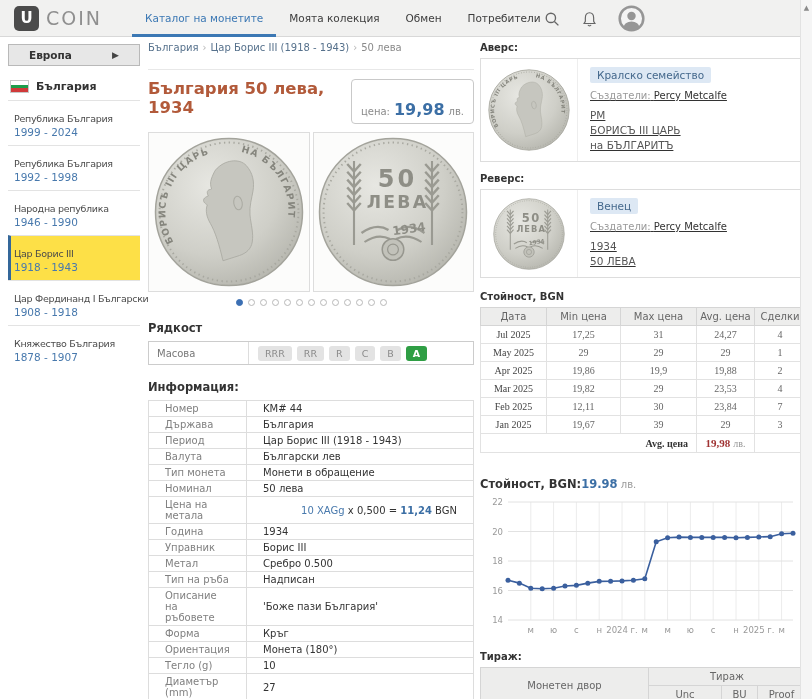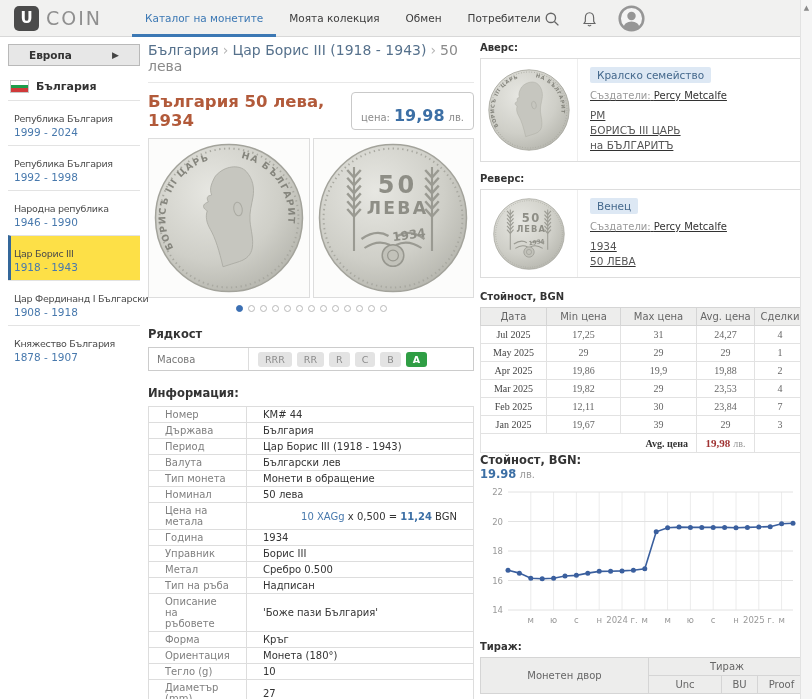--- a/index.html
+++ b/index.html
@@ -35,26 +35,26 @@
   .country-hdr { display:flex; align-items:center; gap:7px; margin:14px 0 7px 2px;
                  font-weight:bold; font-size:11px; color:#333; }
   .flag { width:19px; height:13px; border:1px solid #c8c8c8;
           background:linear-gradient(to bottom, #ffffff 0 33%, #1d9d4b 33% 66%, #d03a3a 66% 100%); }
   .side-item { padding:12px 4px 7px 6px; border-top:1px solid #e3e3e3; cursor:pointer; }
   .side-item.selected { background:#fde047; border-left:3px solid #34679a; padding-left:3px; }
   .si-name { font-size:9.5px; color:#4a4a4a; letter-spacing:-0.3px; white-space:nowrap; }
   .si-years { font-size:10.5px; color:#4879ad; margin-top:2px; }
   
   .main { position:absolute; left:148px; top:42px; width:326px; }
-  .crumbs { font-size:14px; color:#8a8a8a; padding-bottom:8px; border-bottom:1px solid #e8e8e8; }
+  .crumbs { font-size:10px; color:#8a8a8a; padding-bottom:16px; border-bottom:1px solid #e8e8e8; }
   .crumb.link { color:#56718c; cursor:pointer; }
   .crumb-sep { margin:0 4px; color:#b5b5b5; }
   .title-row { display:flex; justify-content:space-between; align-items:flex-start; margin-top:9px; }
   .page-title { font-size:16.5px; font-weight:bold; color:#b25a3a; }
-  .price-box { border:1px solid #c9c9c9; border-radius:4px; padding:13px 9px 4px; display:flex;
+  .price-box { border:1px solid #c9c9c9; border-radius:4px; padding:20px 9px 4px; display:flex;
                align-items:baseline; gap:4px; background:#fff; }
   .pb-label { font-size:10px; color:#8a8a8a; }
   .pb-val { font-size:16px; font-weight:bold; color:#3c6fa5; }
   .pb-cur { font-size:10px; color:#8a8a8a; }
   .gallery { display:flex; gap:3px; margin-top:8px; }
   .coin-box { flex:1; height:160px; border:1px solid #ddd; background:#fcfcfb; display:flex;
               align-items:center; justify-content:center; cursor:pointer; }
   .dots { display:flex; justify-content:center; gap:5px; margin-top:7px; }
   .dot { width:7px; height:7px; border-radius:50%; border:1px solid #b9b9b9; background:#fff; cursor:pointer; }
   .dot.on { background:#3b6fb3; border-color:#3b6fb3; }
@@ -87,21 +87,21 @@
   .cre-name { color:#333; }
   .inscr { font-size:10.5px; color:#555; line-height:15px; }
   .val-table { width:100%; border-collapse:collapse; border:1px solid #ccc; margin-top:2px; }
   .val-table th { background:#ededec; color:#666; font-weight:normal; font-size:10px; padding:3px 2px;
                   border:1px solid #d5d5d5; }
   .val-table td { text-align:center; font-size:10px; color:#666; padding:3px 2px; border:1px solid #e2e2e2;font-family:Liberation Serif, serif; }
   .val-table td.date { color:#444; }
   .vfoot-label { text-align:right !important; font-weight:bold; color:#333 !important; padding-right:8px !important; }
   .vv { color:#a03333; font-size:11px; font-weight:bold; }
   .vc { color:#999; margin-left:3px; }
-  .chart-hdr { display:flex; justify-content:flex-end; margin-top:0; align-items:baseline;flex-direction:column; }
+  .chart-hdr { display:flex; justify-content:flex-start; margin-top:24px; align-items:baseline; }
   .chart-title { font-weight:bold; font-size:11.5px; color:#333; }
   .cp-val { color:#3c6fa5; font-weight:bold; font-size:11.5px; }
   .cp-cur { color:#999; font-size:10px; }
   #chart { margin-top:3px; }
   .mint-table { width:100%; border-collapse:collapse; border:1px solid #ccc; margin-top:2px; }
   .mint-table th { background:#ededec; color:#666; font-weight:normal; font-size:10px; padding:3px 9px;
                    border:1px solid #d5d5d5; }
 </style>
 </head>
 <body>

